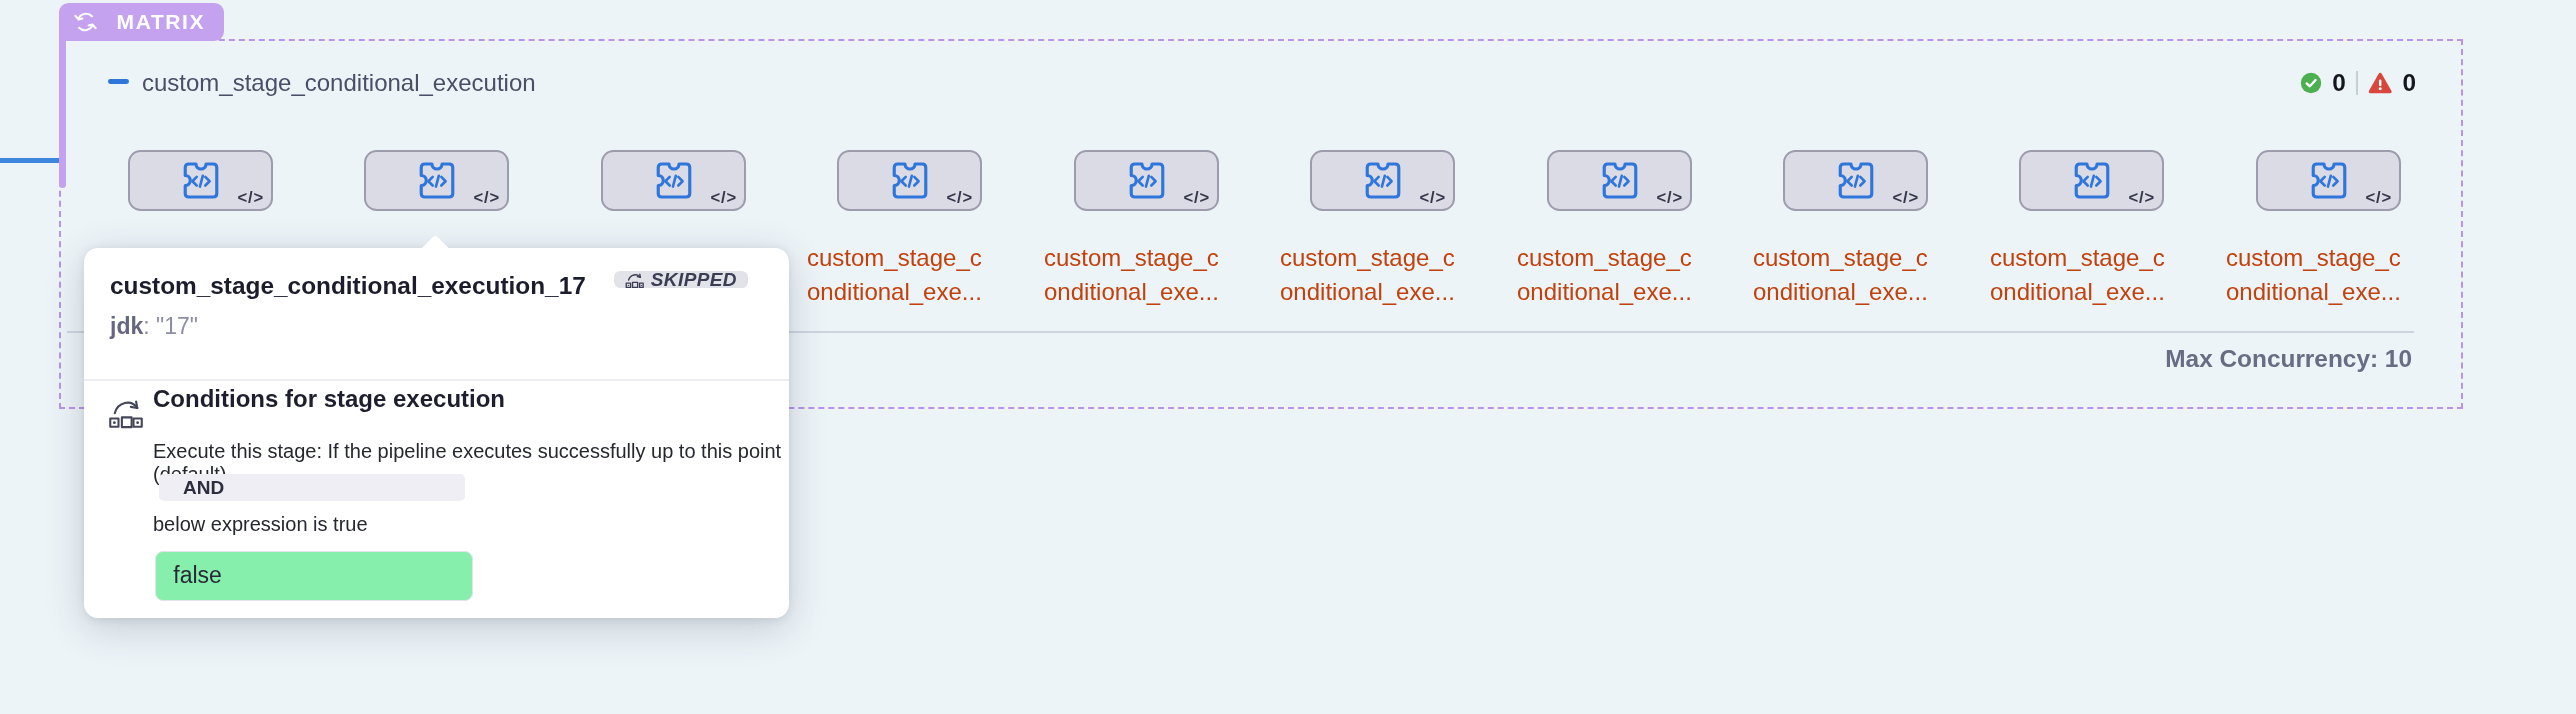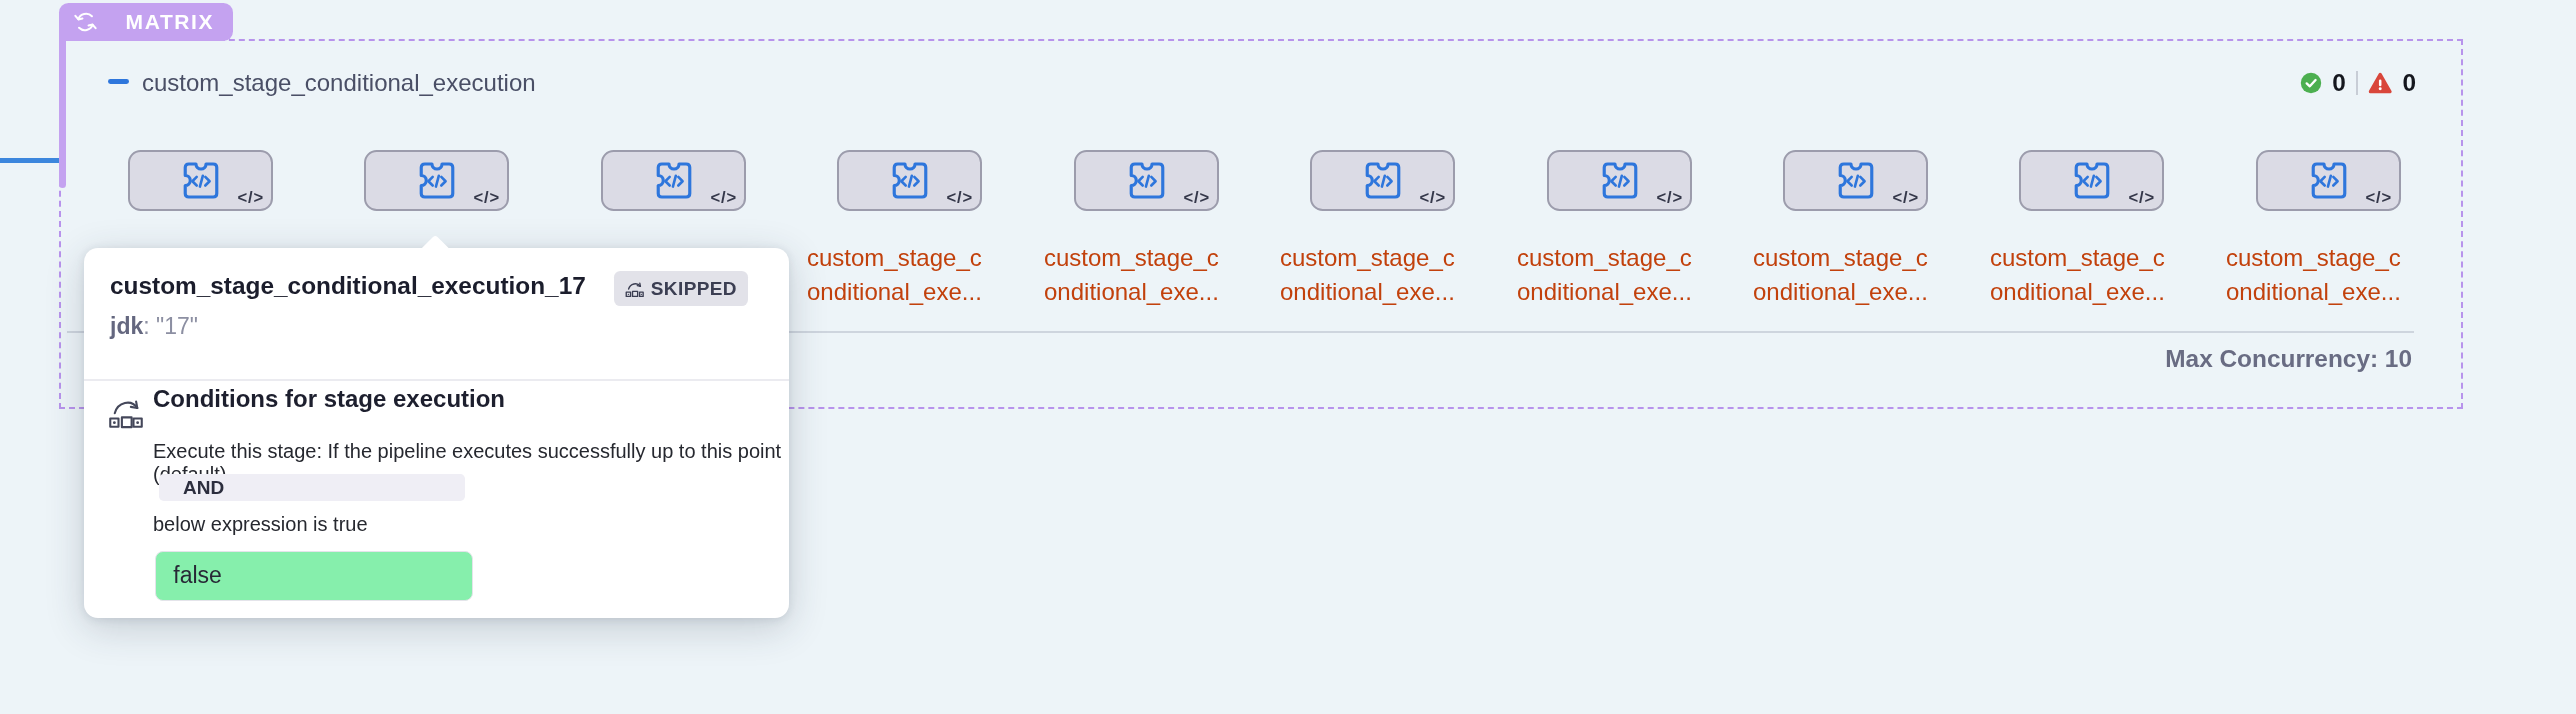--- a/index.html
+++ b/index.html
@@ -16,21 +16,21 @@
   
   .matrix-box {
     position:absolute; left:59px; top:39px; width:2404px; height:370px;
     border:2.4px dashed #b893ec; z-index:1;
   }
 
   
   .matrix-badge {
     position:absolute; left:59px; top:3.2px; height:38px; z-index:3;
     background:#c4a2f0; border-radius:9.5px 9.5px 9.5px 0;
-    display:flex; align-items:center; gap:27px; padding:0 19px 0 12.6px;
+    display:flex; align-items:center; gap:18px; padding:0 19px 0 12.6px;
   }
   .matrix-badge .label {
     color:#ffffff; font-size:21px; font-weight:700; letter-spacing:1.6px;
   }
   .badge-tail {
     position:absolute; left:59px; top:38px; width:7px; height:150px;
     background:#c4a2f0; border-radius:0 0 6.3px 6.3px; z-index:2;
   }
 
   
@@ -75,24 +75,24 @@
     position:absolute; left:84px; top:248px; width:705px; height:370px; z-index:10;
     background:#ffffff; border-radius:14px;
     box-shadow:0 9.5px 39px rgba(40,50,70,.20), 0 1.6px 8px rgba(40,50,70,.10);
   }
   .popover .arrow {
     position:absolute; left:341px; top:-9.5px; width:20.5px; height:20.5px;
     background:#ffffff; transform:rotate(45deg); border-radius:3.2px;
   }
   .pop-title { position:absolute; left:26px; top:24.4px; font-size:24.4px; font-weight:700; color:#1b1d2c; }
   .skip-badge {
-    position:absolute; right:41px; top:23px; height:35px;
+    position:absolute; right:41px; top:23px; height:17px;
     background:#e2e2e9; border-radius:6.3px; padding:0 11px;
     display:flex; align-items:center; gap:7px;
-    font-size:19px; font-weight:700; letter-spacing:0.4px; color:#3b3e52;
+    font-size:19px; font-weight:700; letter-spacing:0.4px; color:#3b3e52;font-style:italic;
   }
   .jdk-line { position:absolute; left:26px; top:65px; font-size:23px; }
   .jdk-line .k { font-weight:700; color:#64677f;text-align:right; }
   .jdk-line .v { color:#8c8fa2; }
   .pop-divider { position:absolute; left:0; top:131px; width:100%; height:1.6px; background:#ebebf0; }
   .cond-icon { position:absolute; left:24px; top:147px; }
   .cond-heading { position:absolute; left:69px; top:137px; font-size:24px; font-weight:700; color:#1d1f2e; }
   .cond-desc { position:absolute; left:69px; top:192px; font-size:20px; color:#26282f; }
   .and-bar {
     position:absolute; left:75px; top:226px; width:306px; height:27px;

